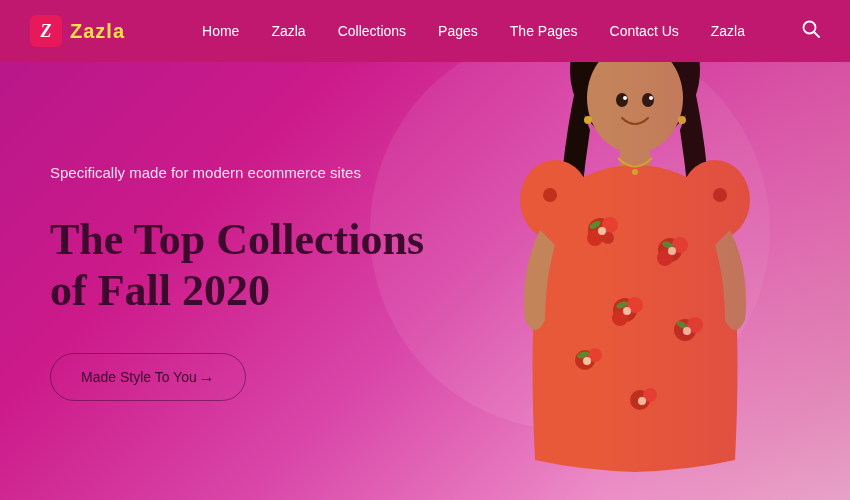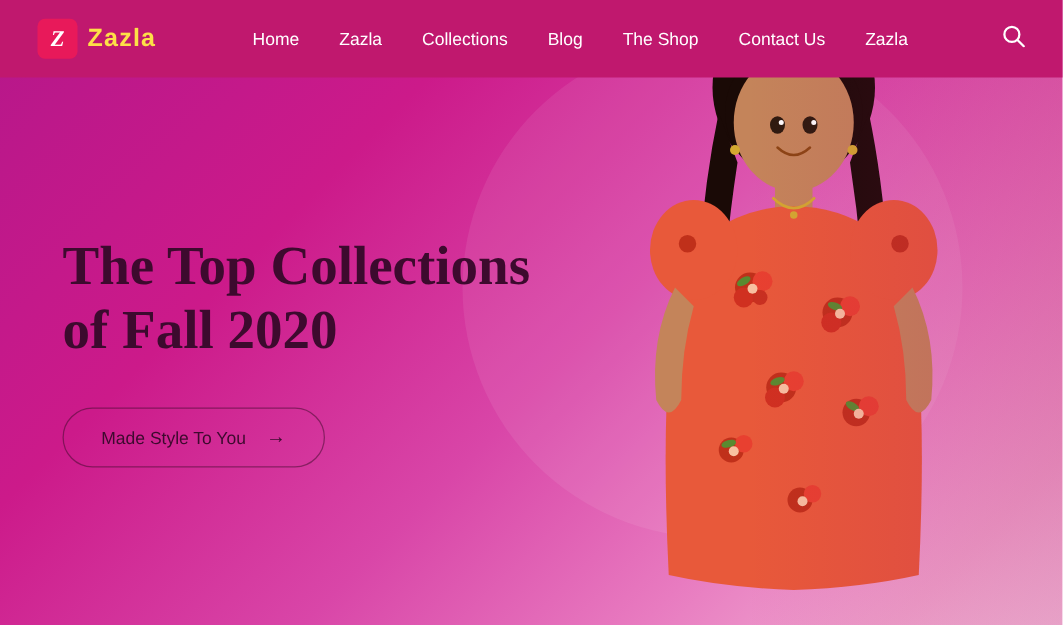--- a/index.html
+++ b/index.html
@@ -132,21 +132,21 @@
       font-size: 44px;
       font-weight: 900;
       line-height: 1.15;
       margin-bottom: 37px;
       font-family: 'Georgia', serif;
     }
 
     .hero-cta {
       display: inline-flex;
       align-items: center;
-      gap: 16px;
+      gap: 2px;
       border: 1.5px solid rgba(60,10,40,0.5);
       border-radius: 50px;
       padding: 14px 30px;
       cursor: pointer;
       width: fit-content;
       color: #3d0a2e;
       font-size: 14px;
       font-family: Arial, sans-serif;
       font-weight: 500;
       background: transparent;
@@ -266,35 +266,37 @@
     <div class="logo-icon">
       <span>Z</span>
     </div>
     <span class="logo-text">Zazla</span>
   </div>
 
   <nav>
     <a href="#">Home</a>
     <a href="#">Zazla</a>
     <a href="#">Collections</a>
-    <a href="#">Blog</a>
-    <a href="#">The Shop</a>
+    <a href="#">Pages</a>
+    <a href="#">The Pages</a>
     <a href="#">Contact Us</a>
     <a href="#">Zazla</a>
   </nav>
 
   <div class="search-icon-wrap">
     <svg width="18" height="18" viewBox="0 0 18 18" fill="none" xmlns="http://www.w3.org/2000/svg">
       <circle cx="7.5" cy="7.5" r="6" stroke="white" stroke-width="1.8"></circle>
       <line x1="12" y1="12" x2="17" y2="17" stroke="white" stroke-width="1.8" stroke-linecap="round"></line>
     </svg>
   </div>
 </header>
 
 <div class="hero-content">
+  <p class="hero-subtitle">Specifically made for modern
+ecommerce sites</p>
   <h1 class="hero-title">
     The Top Collections<br>of Fall 2020
   </h1>
   <div class="hero-cta">
     <span>Made Style To You</span>
     <span class="arrow-icon">→</span>
   </div>
 </div>
 
 </body></html>

